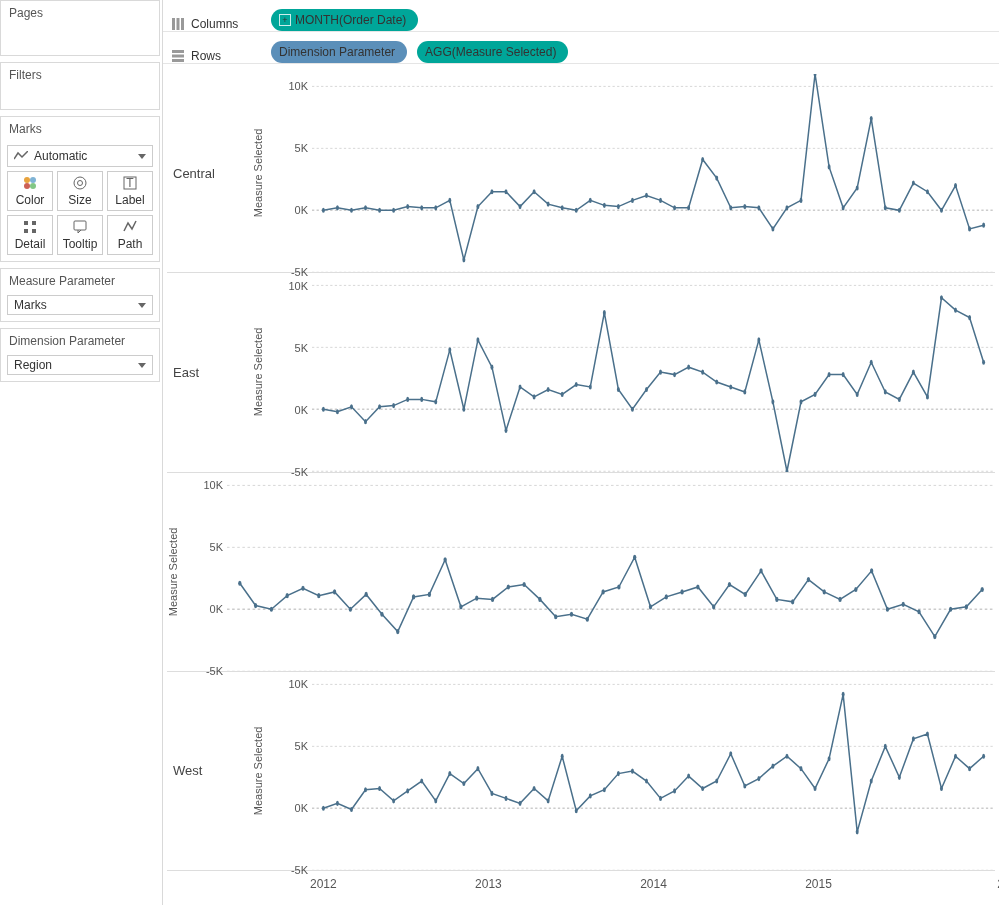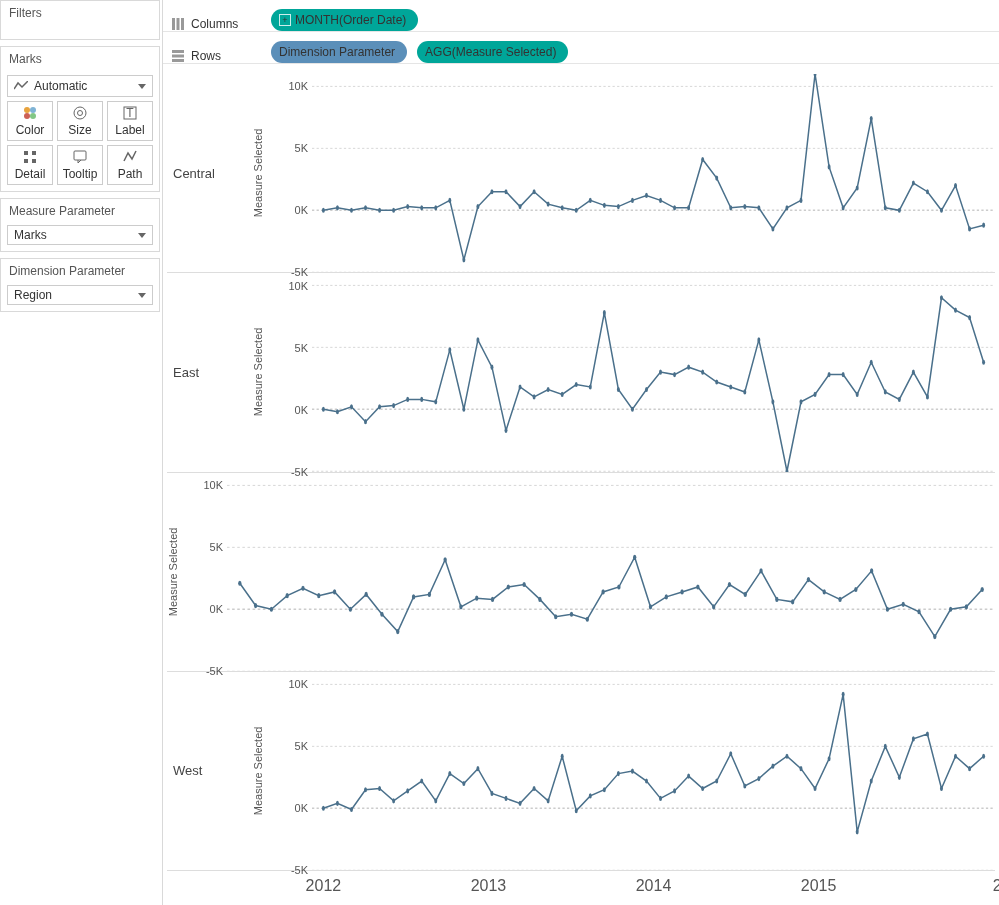--- a/index.html
+++ b/index.html
@@ -1,21 +1,21 @@
 <!DOCTYPE html>
 <html><head>
 <meta charset="utf-8">
 <style>
 *{box-sizing:border-box;margin:0;padding:0;font-family:"Segoe UI",Arial,sans-serif;font-size:12px;color:#333}
 body{background:#fff;width:999px;height:905px;display:flex;overflow:hidden}
 .left-panel{width:162px;display:flex;flex-direction:column;gap:6px;padding:0 2px 0 0}
 .card{border:1px solid #d9d9d9;background:#fff}
 .card-title{padding:5px 8px;font-size:12px;color:#555}
 .pages-card{height:56px}
-.filters-card{height:40px}
+.filters-card{height:48px}
 .marks-card{padding-bottom:6px}
 .marks-type{margin:4px 6px;border:1px solid #ccc;height:22px;display:flex;align-items:center;padding:0 6px;justify-content:space-between;cursor:pointer}
 .marks-type .line-icon{width:14px;height:10px;position:relative}
 .marks-type .line-icon svg{position:absolute;top:0;left:0}
 .marks-grid{display:grid;grid-template-columns:repeat(3,1fr);gap:4px;padding:0 6px}
 .marks-btn{border:1px solid #ccc;height:40px;display:flex;flex-direction:column;align-items:center;justify-content:center;gap:2px;cursor:pointer;font-size:10px;color:#666}
 .marks-btn svg{width:16px;height:16px}
 .param-card{padding-bottom:6px}
 .param-select{margin:2px 6px 0 6px;border:1px solid #ccc;height:20px;display:flex;align-items:center;padding:0 6px;justify-content:space-between;cursor:pointer;font-size:11px}
 .caret{width:0;height:0;border-left:4px solid transparent;border-right:4px solid transparent;border-top:5px solid #666}
@@ -32,30 +32,33 @@
 .row-chart{flex:1;display:flex;border-bottom:1px solid #ddd;position:relative}
 .row-chart:last-of-type{border-bottom:none}
 .row-name{width:85px;display:flex;align-items:center;justify-content:flex-start;padding-left:6px;font-size:13px;color:#444}
 .y-axis-wrap{width:60px;position:relative;display:flex}
 .y-axis-label{writing-mode:vertical-rl;transform:rotate(180deg);font-size:11px;color:#555;text-align:center;width:16px}
 .y-ticks{flex:1;position:relative}
 .y-tick{position:absolute;right:4px;font-size:11px;color:#555;transform:translateY(-50%)}
 .plot{flex:1;position:relative}
 .plot svg{position:absolute;top:0;left:0;width:100%;height:100%}
 .x-axis{height:30px;display:flex;margin-left:145px;position:relative}
-.x-tick{position:absolute;font-size:16px;color:#555;transform:translateX(-50%);top:6px}
+.x-tick{position:absolute;font-size:12px;color:#555;transform:translateX(-50%);top:6px}
 .grid-line{stroke:#ccc;stroke-width:.5;stroke-dasharray:2 2}
 .zero-line{stroke:#ccc;stroke-width:.8;stroke-dasharray:2 2}
 .data-line{fill:none;stroke:#4a708b;stroke-width:1.5}
 .data-pt{fill:#4a708b}
 </style>
 </head>
 <body>
 
 <div class="left-panel">
+  <div class="card pages-card">
+    <div class="card-title">Pages</div>
+  </div>
   <div class="card filters-card">
     <div class="card-title">Filters</div>
   </div>
   <div class="card marks-card">
     <div class="card-title">Marks</div>
     <div class="marks-type">
       <span style="display:flex;align-items:center;gap:6px">
         <span class="line-icon">
           <svg viewBox="0 0 14 10">
               <polyline points="0,8 4,2 8,6 14,0" fill="none" stroke="#666" stroke-width="1.5"></polyline>

